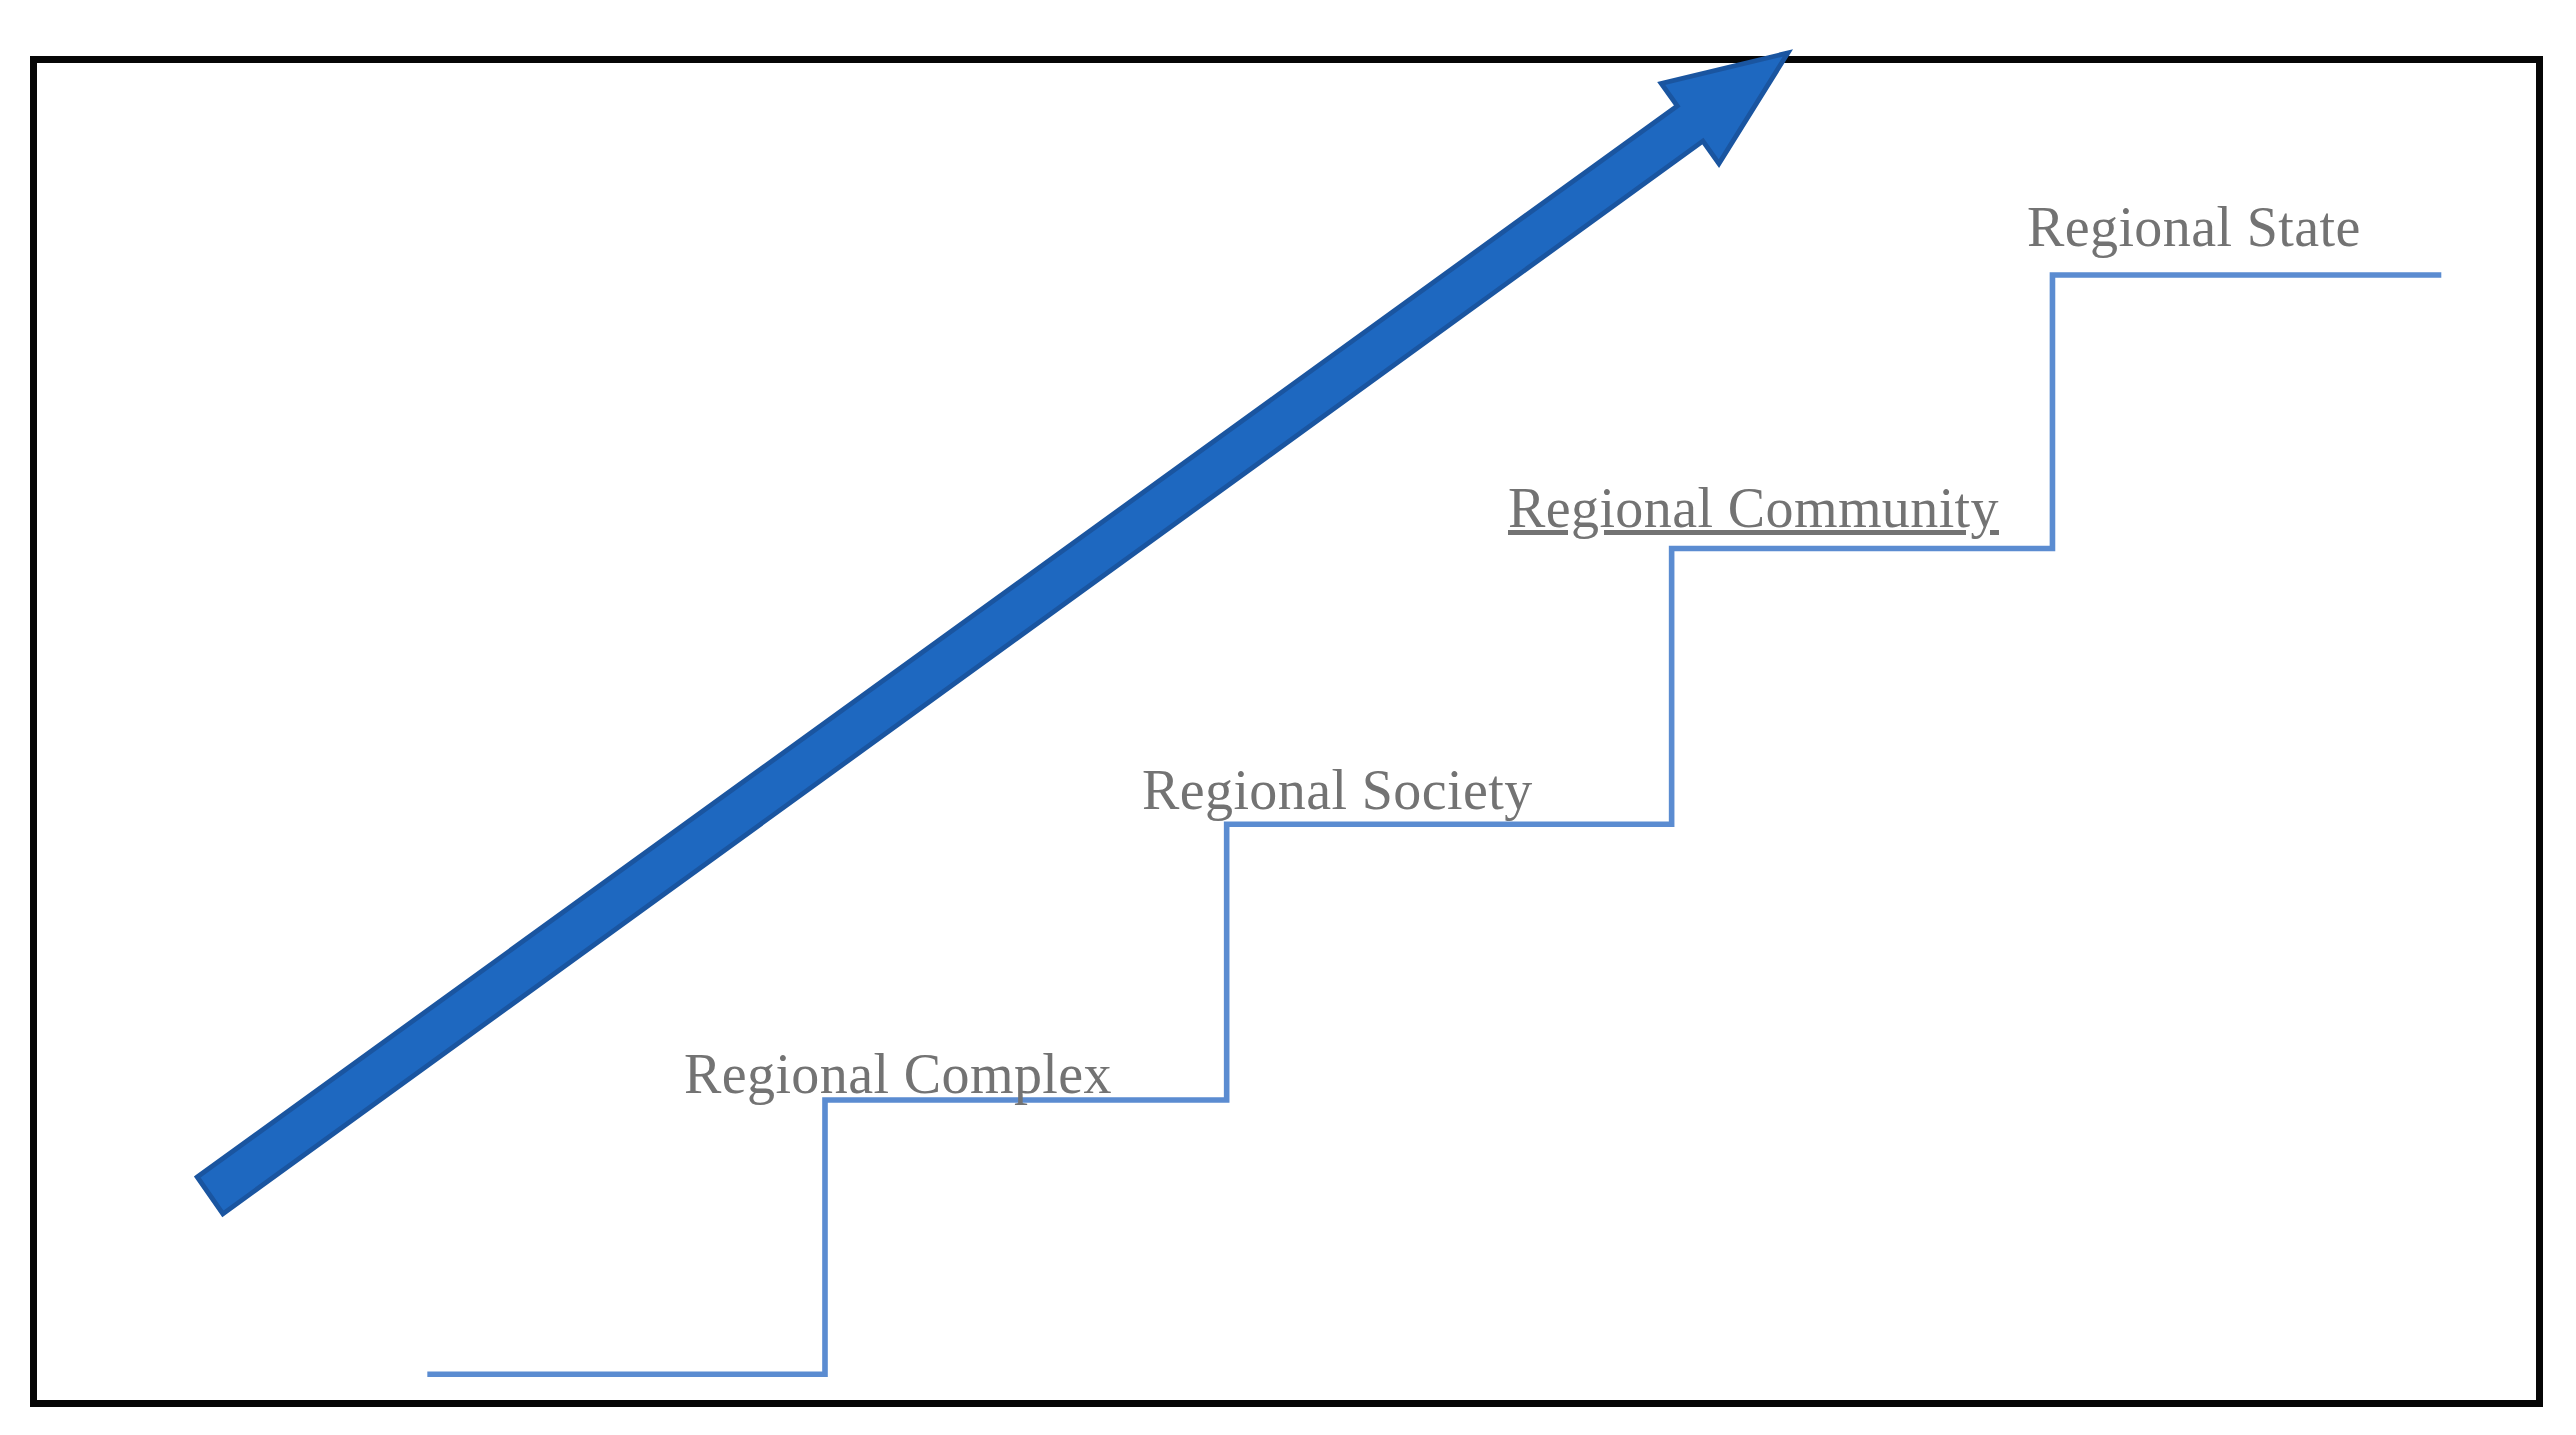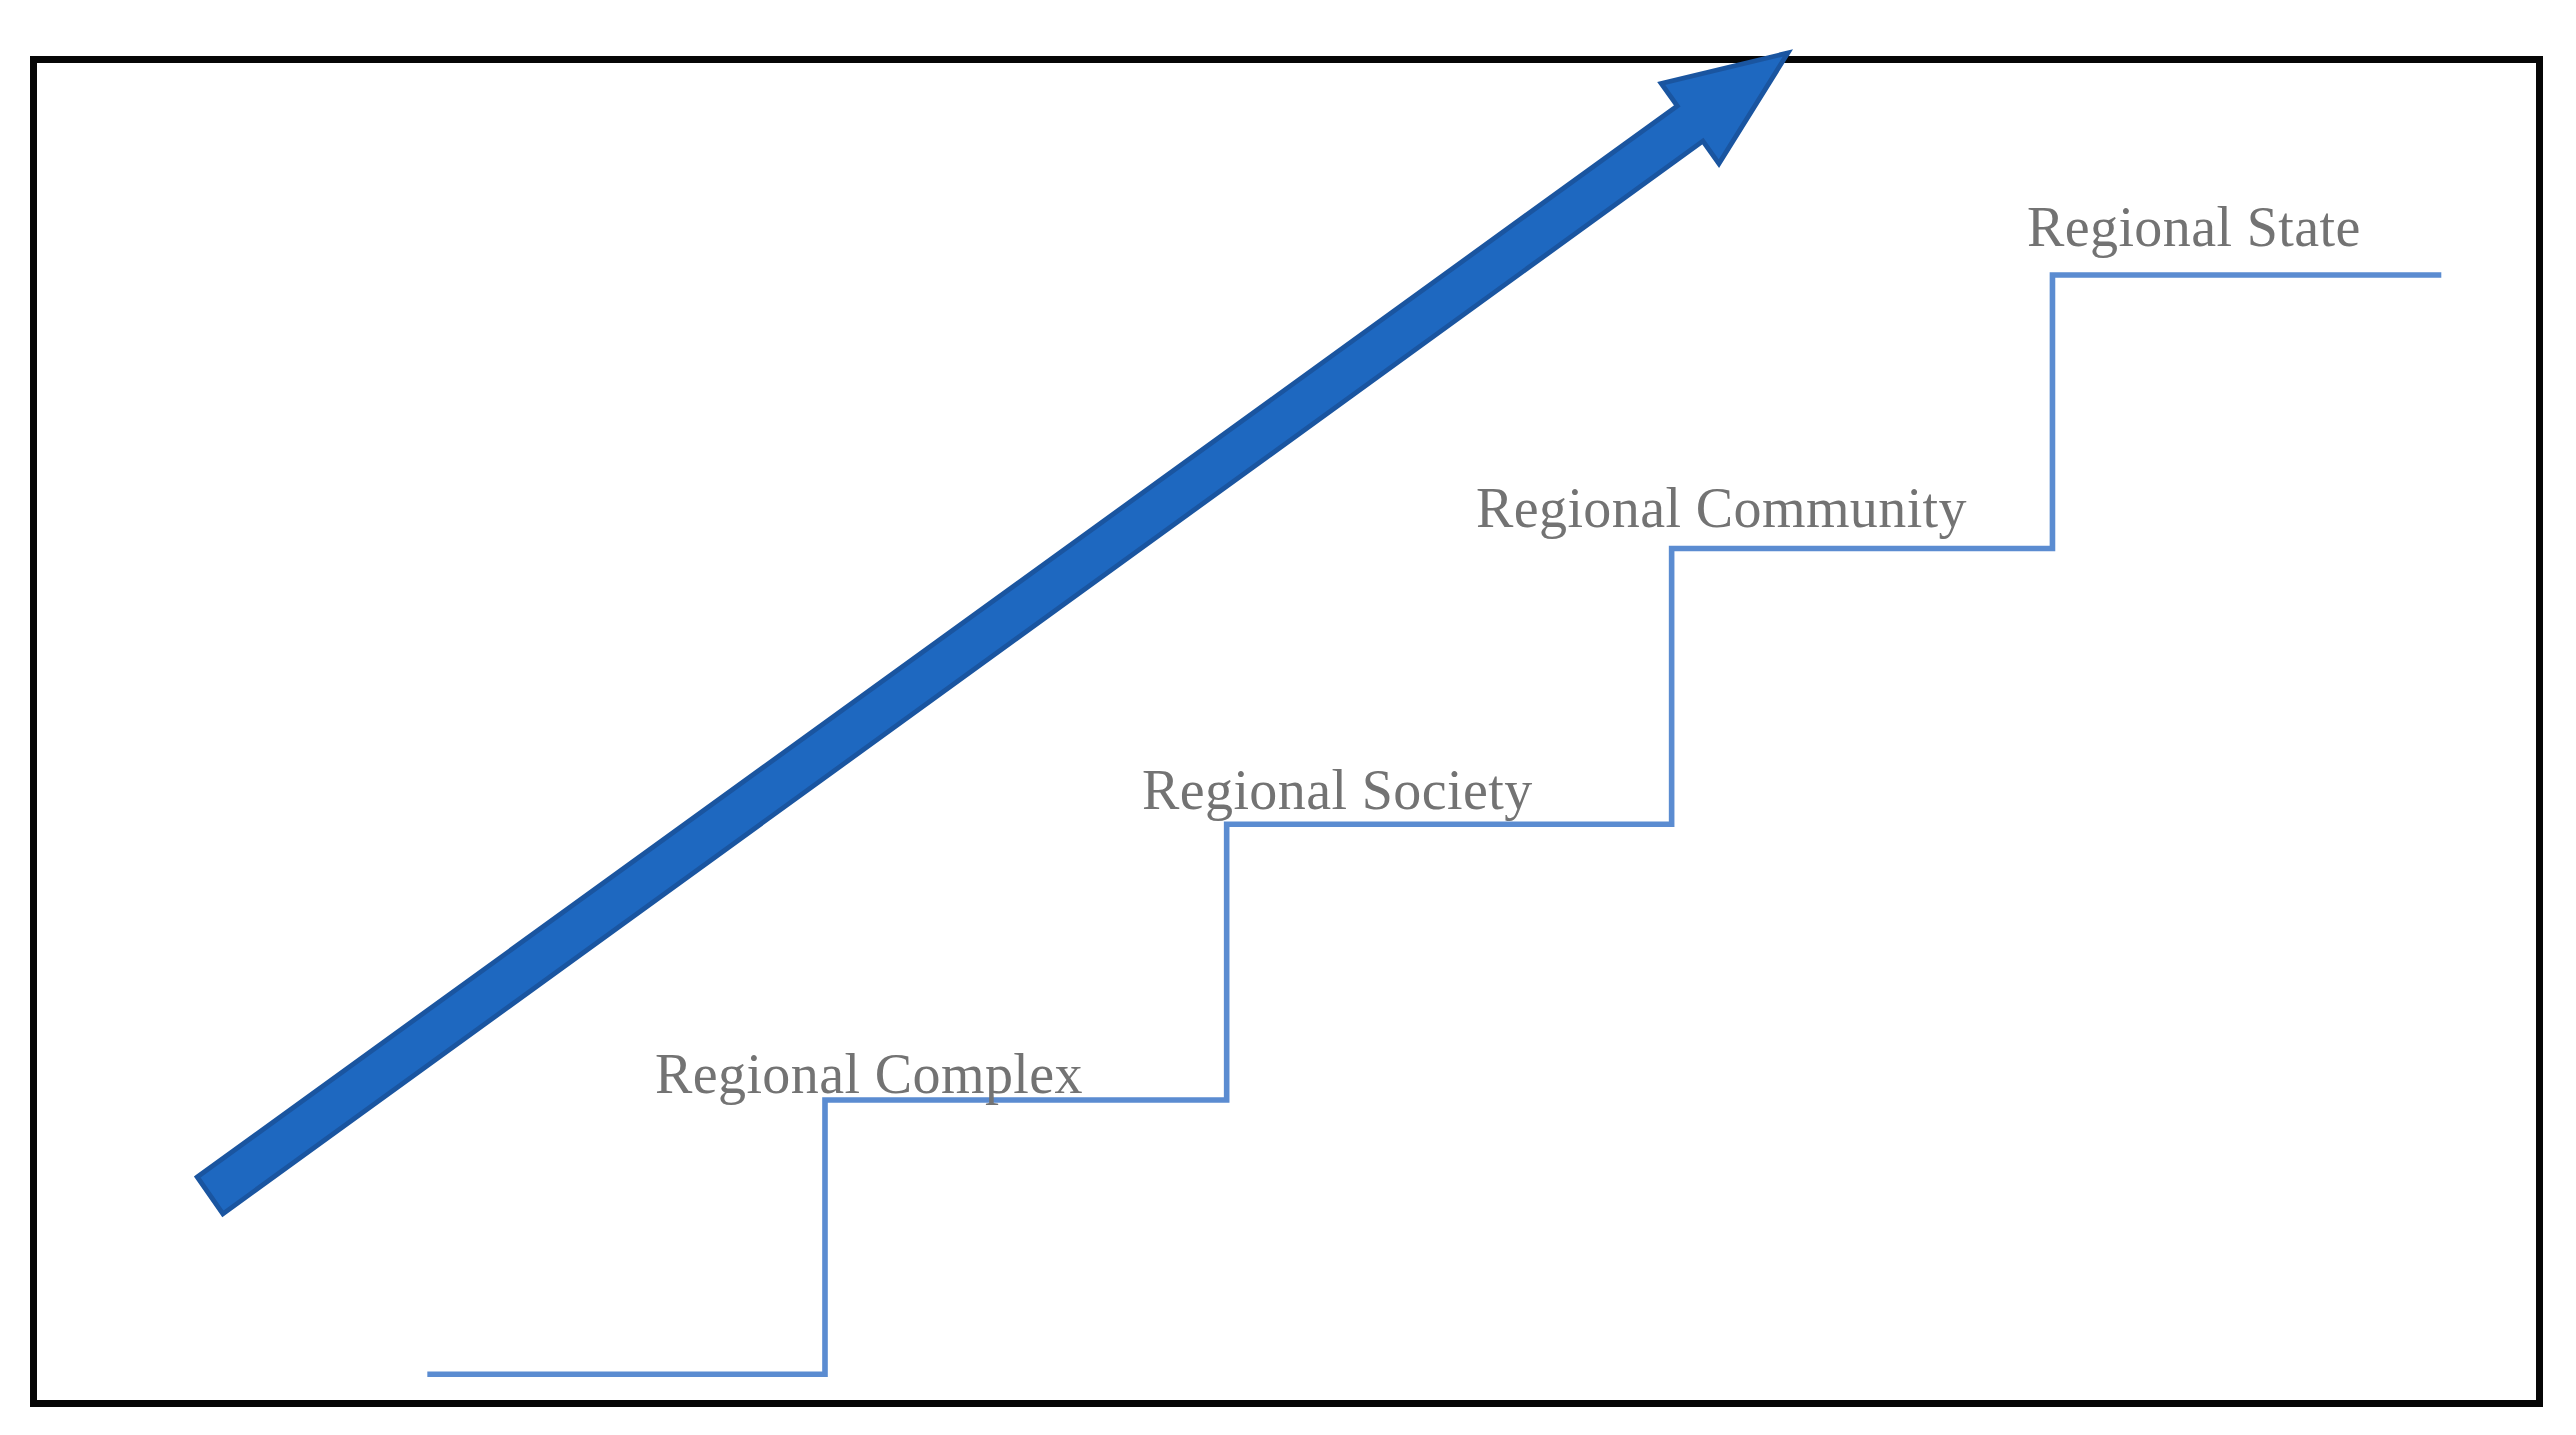--- a/index.html
+++ b/index.html
@@ -36,23 +36,23 @@
   }
   .step-label {
     position: absolute;
     font-size: 56px;
     line-height: 61px;
     color: #737373;
     white-space: nowrap;
     letter-spacing: 0.4px;
   }
   .lbl-system    { left: 340px;  top: 1292px; }
-  .lbl-complex   { left: 655px;  top: 1044px; }
+  .lbl-complex   { left: 684px;  top: 1044px; }
   .lbl-society   { left: 1142px; top: 760px;  }
-  .lbl-community { left: 1476px; top: 478px;  }
+  .lbl-community { left: 1508px; top: 478px; text-decoration: underline;  }
   .lbl-state     { left: 2027px; top: 197px;  }
 
   .staircase {
     fill: none;
     stroke-width: 7px;
     stroke-linecap: butt;
     stroke-linejoin: miter;
   }
   .arrow-shape {
     stroke-width: 6px;

